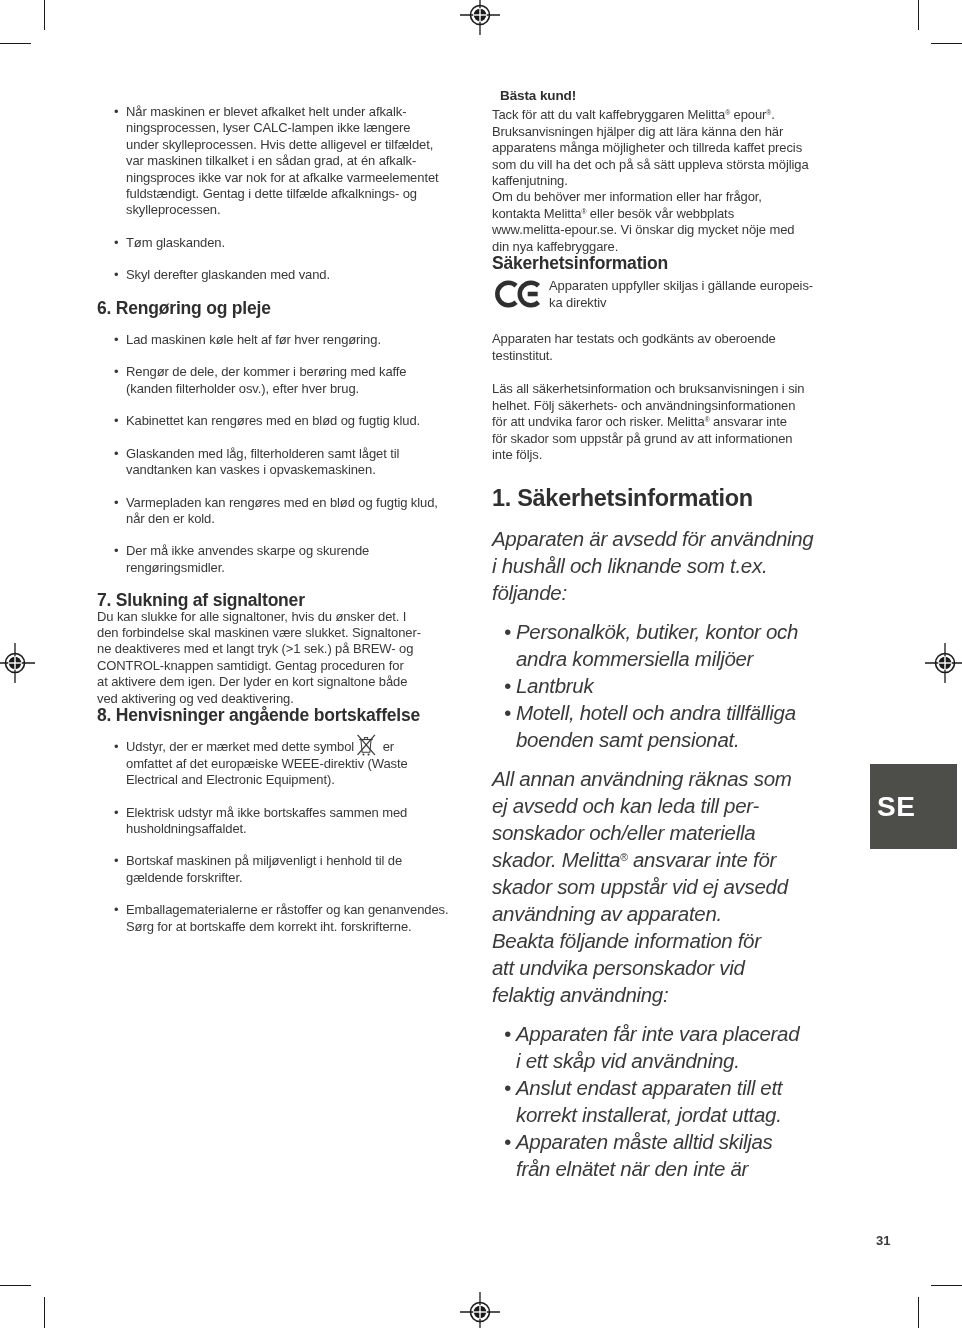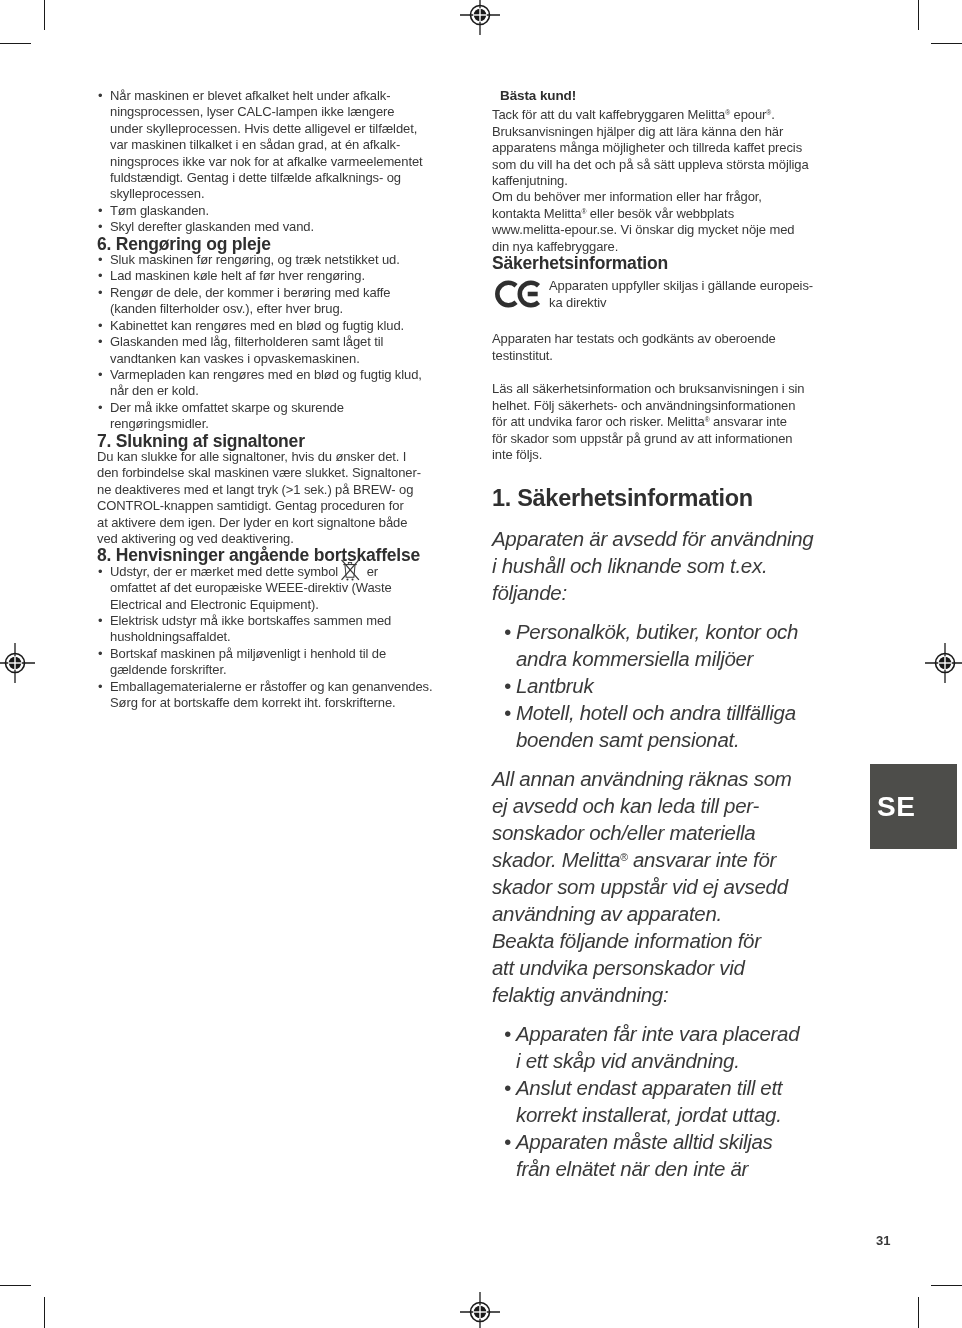--- a/index.html
+++ b/index.html
@@ -12,21 +12,21 @@
   
   .col{position:absolute;top:88px;width:372px;}
   .col-left{left:97px;}
   .col-right{left:492px;}
 
   .pre{white-space:pre;}
   .body-text{font-size:13px;line-height:16.4px;letter-spacing:-0.1px;}
 
   
   ul.blist{list-style:none;margin:0;padding:0;}
-  ul.blist li{position:relative;padding-left:13px;margin:0;}
+  ul.blist li{position:relative;padding-left:13px;margin:16px;}
   ul.blist li::before{content:"\2022";position:absolute;left:1px;top:0;}
 
   h2.sec{font-size:17.5px;font-weight:bold;color:#2f2f2f;margin:0;white-space:nowrap;letter-spacing:-0.2px;}
   .mt20{margin-top:20px}.mt26{margin-top:26px}.mt30{margin-top:30px}
   .mb6{margin-bottom:6px}
   p.para{margin:0;}
   .gap10{margin-top:10px}
 
   h3.greeting{font-size:13.5px;font-weight:bold;color:#2f2f2f;margin:0 0 3px 0;padding-left:8px;}
 
@@ -77,30 +77,29 @@
 var maskinen tilkalket i en sådan grad, at én afkalk-
 ningsproces ikke var nok for at afkalke varmeelementet
 fuldstændigt. Gentag i dette tilfælde afkalknings- og
 skylleprocessen.</li>
       <li class="pre">Tøm glaskanden.</li>
       <li class="pre">Skyl derefter glaskanden med vand.</li>
     </ul>
 
     <h2 class="sec mt20 mb6">6. Rengøring og pleje</h2>
     <ul class="blist">
-      <li class="pre">Sluk maskinen før rengøring, og træk netstikket ud.</li>
       <li class="pre">Lad maskinen køle helt af før hver rengøring.</li>
       <li class="pre">Rengør de dele, der kommer i berøring med kaffe
 (kanden filterholder osv.), efter hver brug.</li>
       <li class="pre">Kabinettet kan rengøres med en blød og fugtig klud.</li>
       <li class="pre">Glaskanden med låg, filterholderen samt låget til
 vandtanken kan vaskes i opvaskemaskinen.</li>
       <li class="pre">Varmepladen kan rengøres med en blød og fugtig klud,
 når den er kold.</li>
-      <li class="pre">Der må ikke omfattet skarpe og skurende
+      <li class="pre">Der må ikke anvendes skarpe og skurende
 rengøringsmidler.</li>
     </ul>
 
     <h2 class="sec mt30 mb6">7. Slukning af signaltoner</h2>
     <p class="para pre">Du kan slukke for alle signaltoner, hvis du ønsker det. I
 den forbindelse skal maskinen være slukket. Signaltoner-
 ne deaktiveres med et langt tryk (&gt;1 sek.) på BREW- og
 CONTROL-knappen samtidigt. Gentag proceduren for
 at aktivere dem igen. Der lyder en kort signaltone både
 ved aktivering og ved deaktivering.</p>

